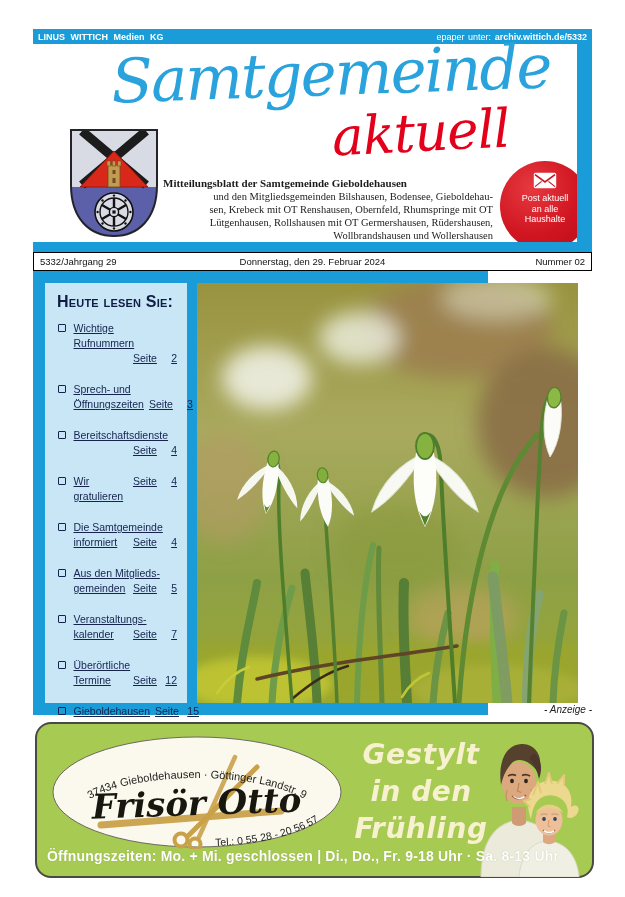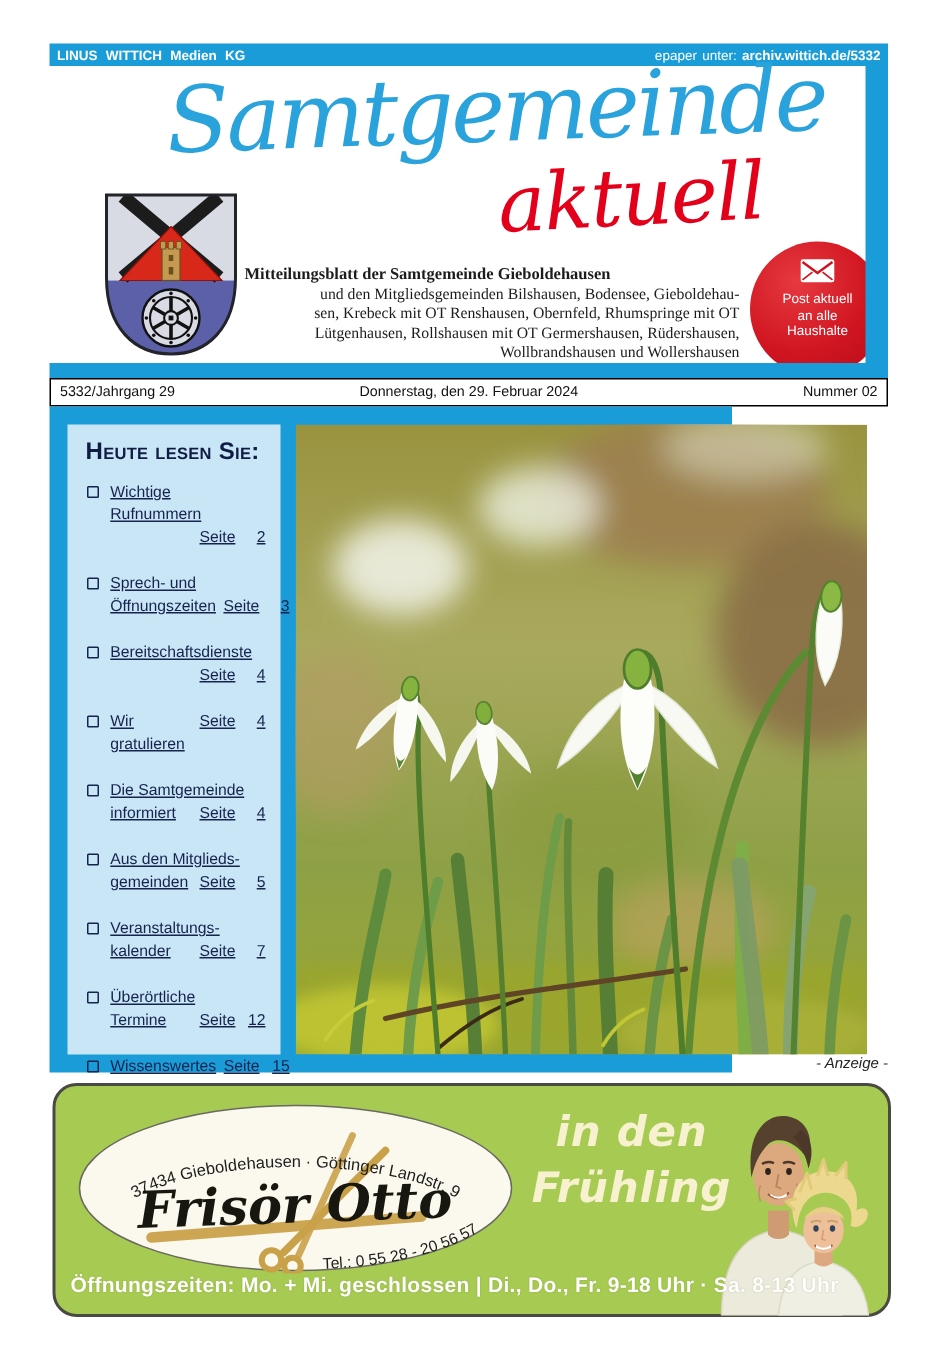--- a/index.html
+++ b/index.html
@@ -312,21 +312,21 @@
                 <span>12</span>
               </span>
             </div>
         </div>
       </div>
 
       <div class="toc-item">
         <span class="toc-box"></span>
         <div class="toc-text">
           <div class="toc-line">
-              <span>Wissenswertes</span>
+              <span>Gieboldehausen</span>
               <span class="toc-page">
                 <span>Seite</span>
                 <span>15</span>
               </span>
             </div>
         </div>
       </div>
     </div>
 
     <div class="photo-box">
@@ -439,20 +439,21 @@
       <text font-family="Liberation Sans, sans-serif" font-size="11" fill="#1d1d1b">
         <textPath href="#arcT" startOffset="50%" text-anchor="middle">37434 Gieboldehausen · Göttinger Landstr. 9</textPath>
       </text>
       <text x="148" y="80" text-anchor="middle" font-family="DejaVu Serif, serif" font-style="italic" font-weight="bold" font-size="34" fill="#17170f" transform="rotate(-2 148 80)">Frisör Otto</text>
       <text font-family="Liberation Sans, sans-serif" font-size="10.5" fill="#1d1d1b">
         <textPath href="#arcB" startOffset="42%" text-anchor="middle">Tel.: 0 55 28 - 20 56 57</textPath>
       </text>
     </svg>
 
     <div class="headline">
+      <div>Gestylt</div>
       <div>in den</div>
       <div>Frühling</div>
     </div>
 
     <svg class="couple" width="118" height="150" viewBox="0 0 118 150">
 
       <path d="M14,150 C14,112 30,95 52,93 C76,95 92,111 94,150 Z" fill="#eceadb" stroke="#d6d3bf" stroke-width="1"></path>
       <path d="M45,80 h14 v16 c-3,4 -11,4 -14,0 Z" fill="#cf9b72"></path>
       <ellipse cx="52" cy="56" rx="17" ry="21" fill="#dca87e"></ellipse>
       <path d="M34,58 C30,28 44,16 56,17 C70,18 77,31 71,46 C65,34 50,29 44,37 C38,44 36,50 34,58 Z" fill="#56402e"></path>

